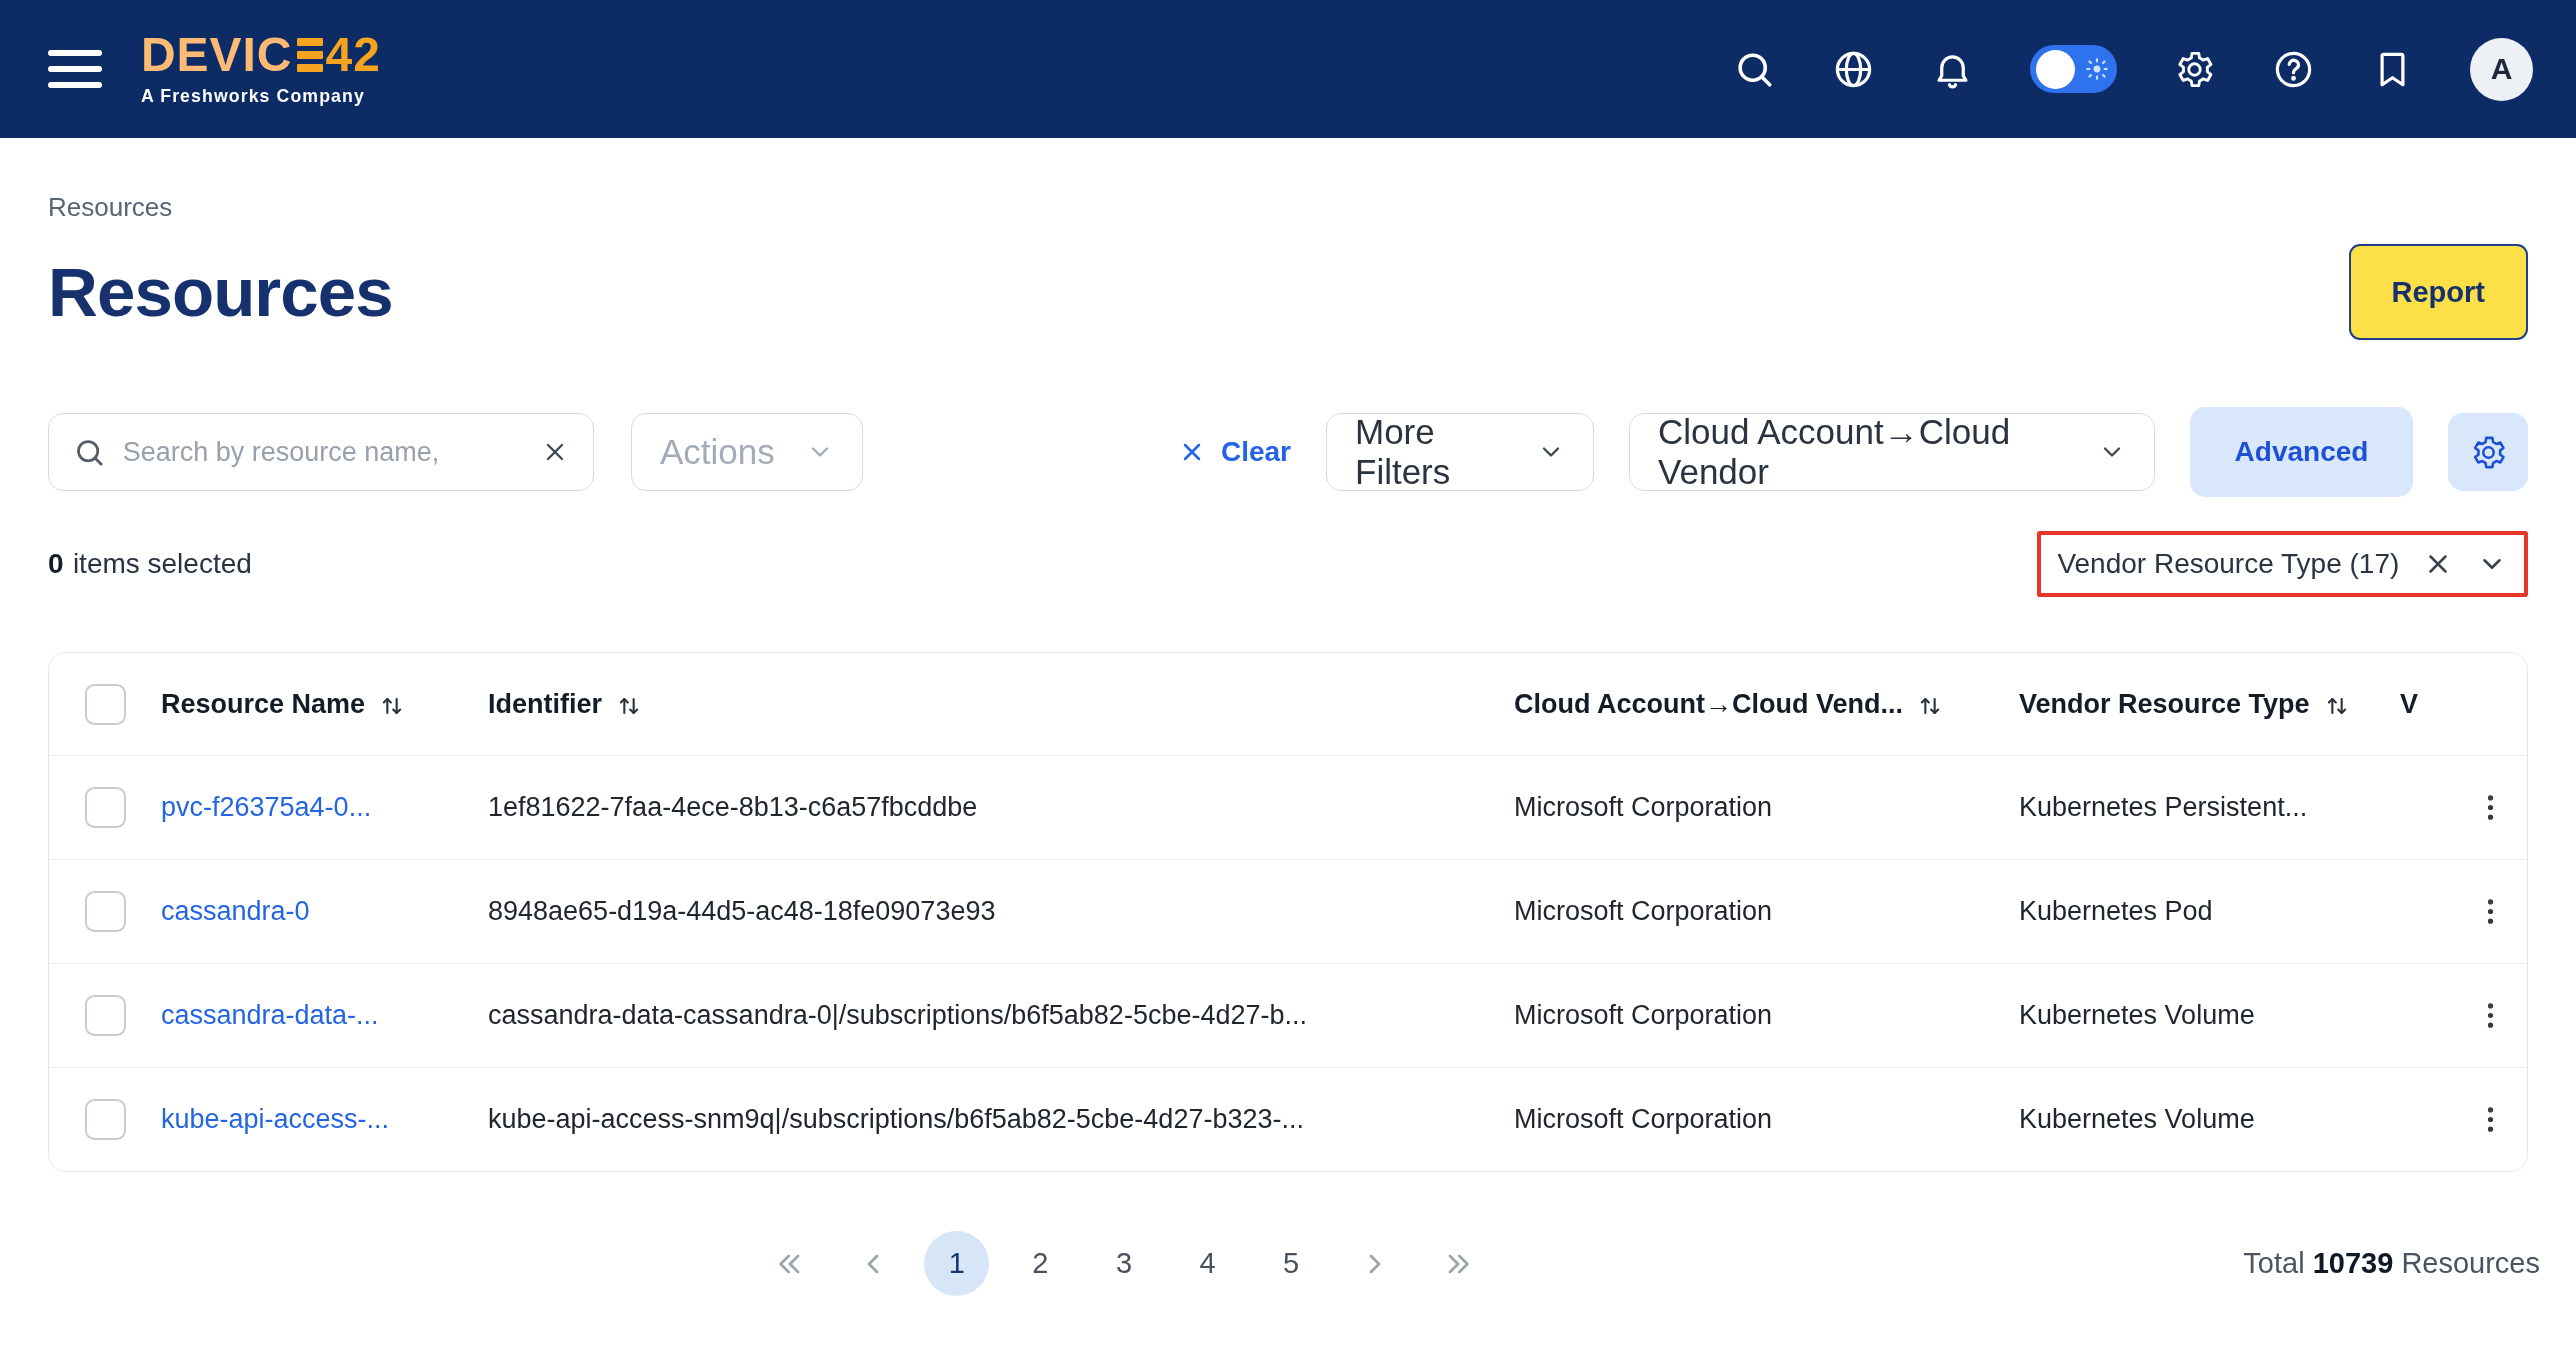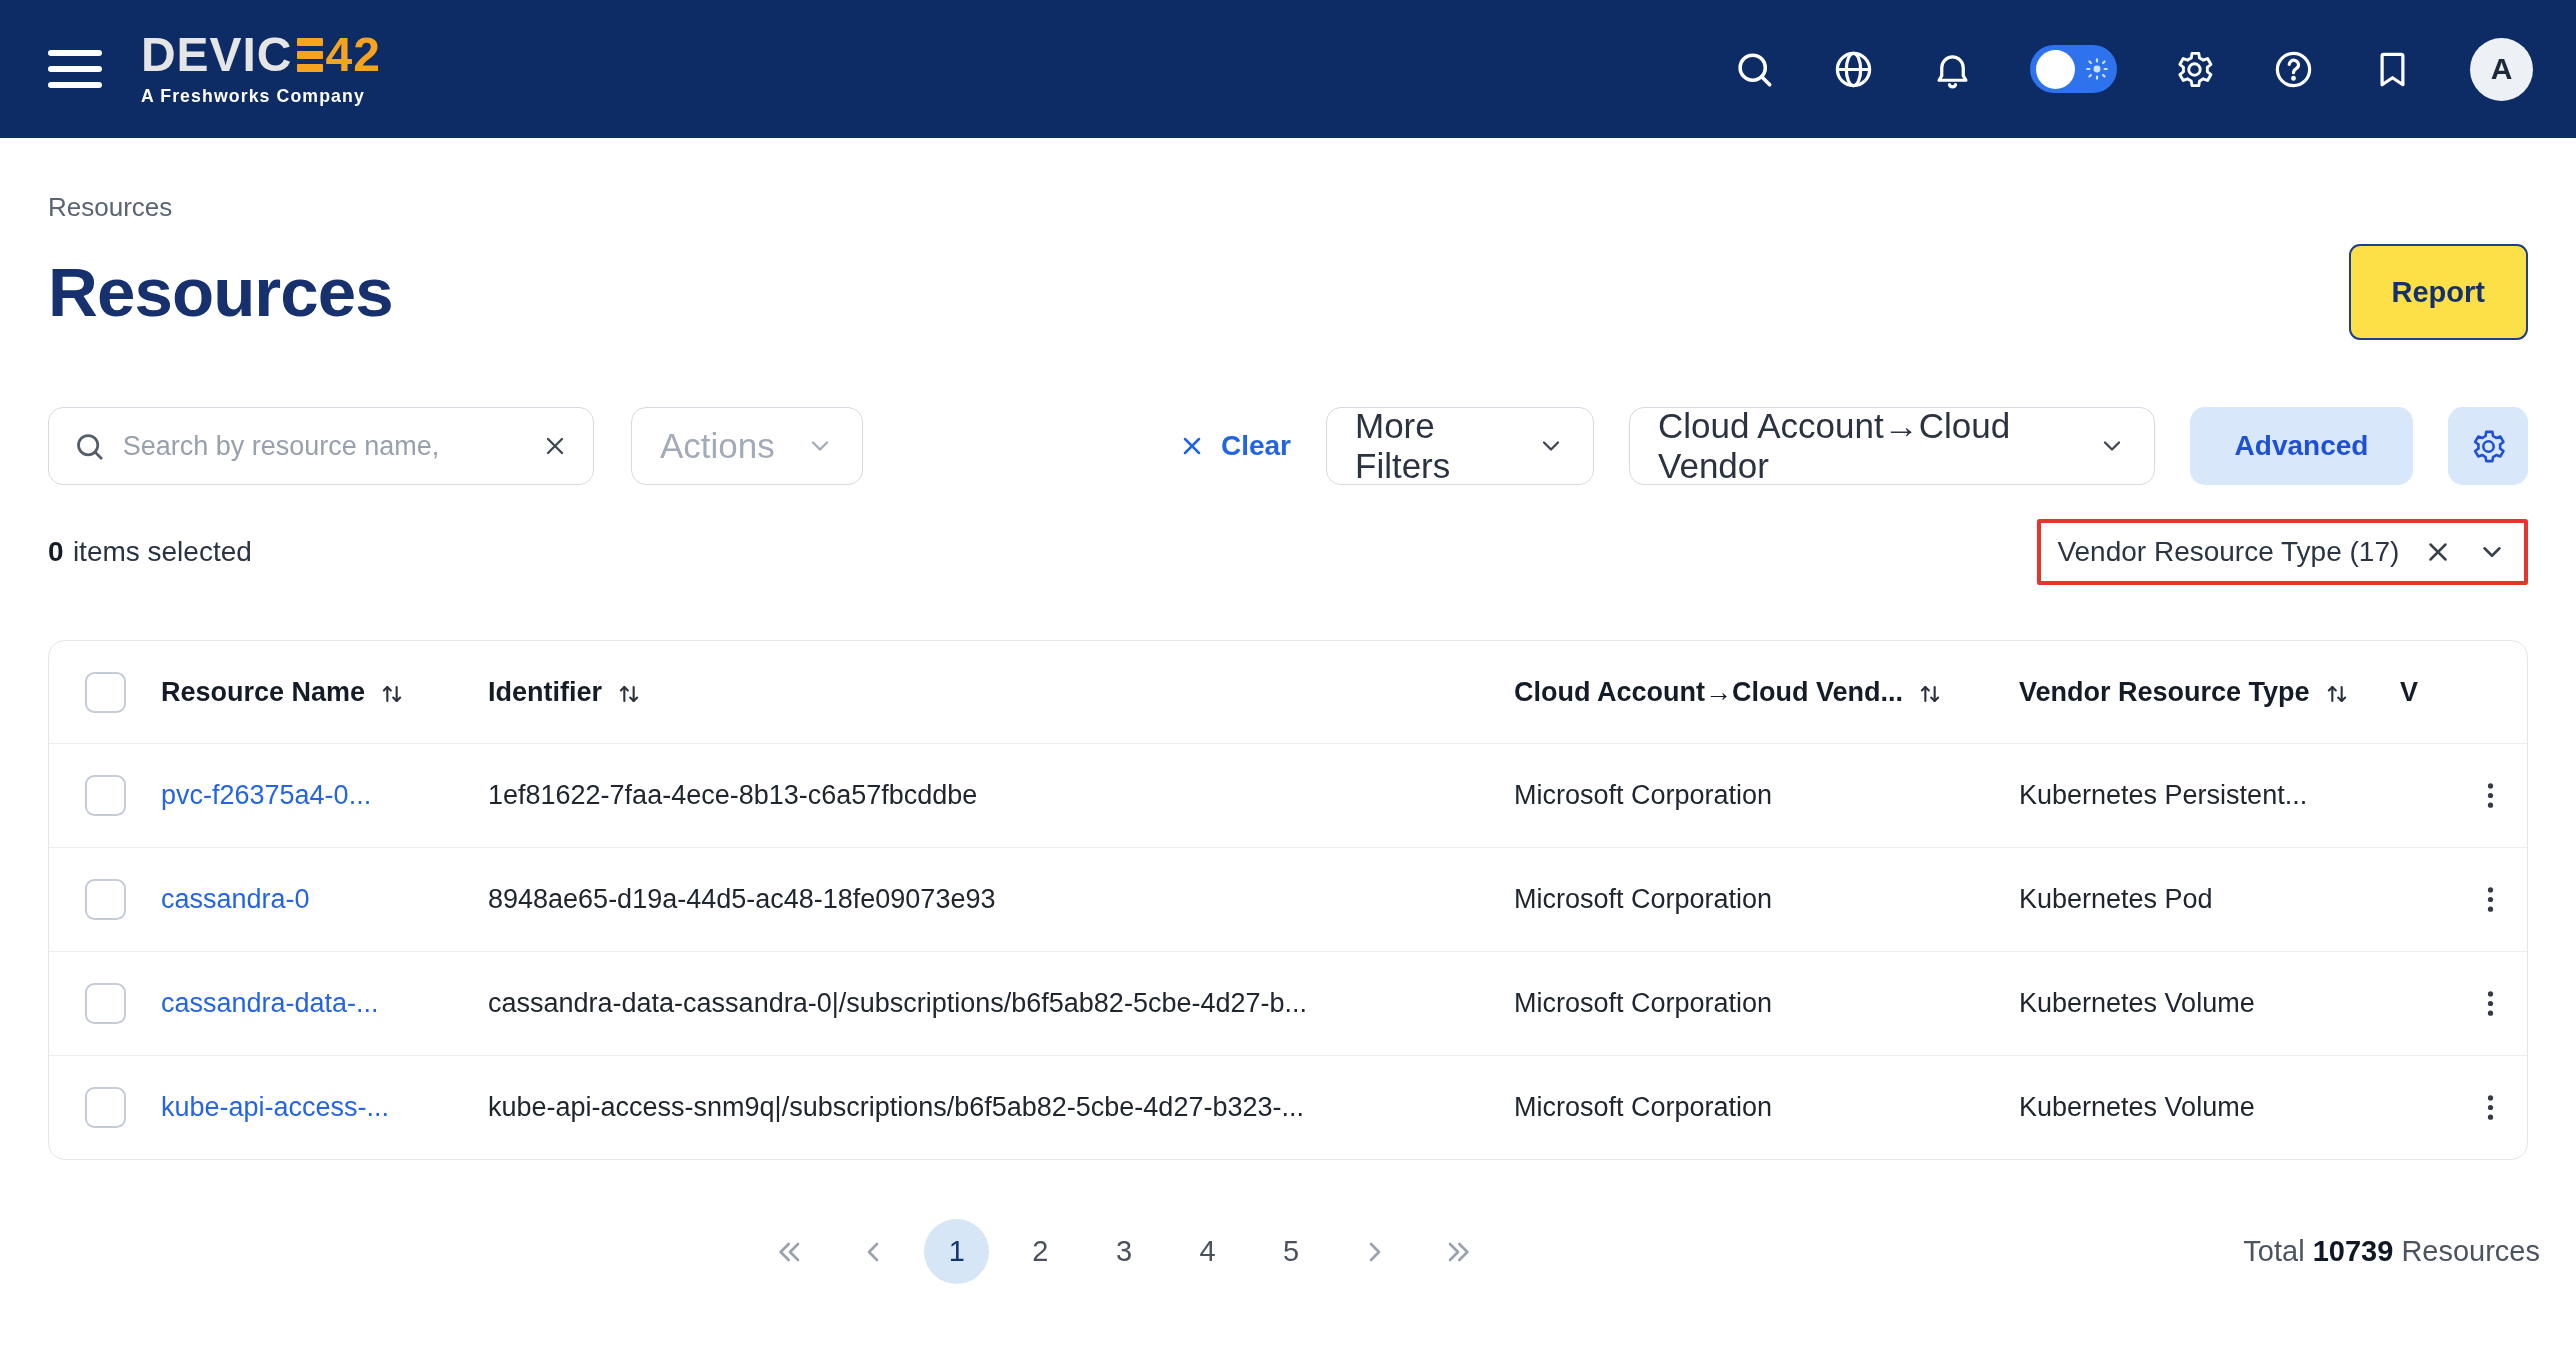--- a/index.html
+++ b/index.html
@@ -19,21 +19,21 @@
     display:flex; align-items:center;
     padding:0 43px 0 48px;
   }
   .hamburger {
     width:54px; background:none; border:none;
     display:flex; flex-direction:column; gap:9.3px;
   }
   .hamburger span { height:6.5px; background:#fff; border-radius:3.7px; }
   .logo { margin-left:39px; cursor:pointer; }
   .logo-line { display:flex; align-items:center; line-height:1; }
-  .logo-white { color:#e5e5e5; font-size:48px; font-weight:800; letter-spacing:0.9px; }
+  .logo-white { color:#fdba74; font-size:48px; font-weight:800; letter-spacing:0.9px; }
   .logo-e { display:inline-flex; flex-direction:column; gap:4.6px; margin:0 2.8px 0 4.6px; }
   .logo-e i { width:26px; height:8.4px; background:#F6A41F; border-radius:0.9px; }
   .logo-orange { color:#F6A41F; font-size:48px; font-weight:800; letter-spacing:0.9px; }
   .logo-tagline { color:#fff; font-size:17.7px; font-weight:600; letter-spacing:1.1px; margin-top:6.5px; }
   .nav-actions { margin-left:auto; display:flex; align-items:center; gap:56px; }
   .nav-icon { background:none; border:none; color:#fff; }
   .nav-icon svg { width:43px; height:43px; }
   .theme-toggle {
     width:87px; height:48px; border-radius:26px; background:#2E72EE;
     position:relative; display:flex; align-items:center; cursor:pointer;
@@ -74,21 +74,21 @@
     padding:0 28px; font-size:35px; color:#2B3340; cursor:pointer;
   }
   .dropdown .chev { color:#3E4754; } .dropdown .chev svg { width:28px; height:28px; }
   .dd-actions { width:232px; color:#A3ABB8; }
   .dd-actions .chev { color:#A3ABB8; }
   .filter-right { margin-left:auto; display:flex; align-items:center; gap:35px; }
   .clear-btn { display:flex; align-items:center; gap:15px; background:none; border:none; color:#2364E5; font-size:28px; font-weight:600; }
   .clear-btn svg { width:28px; height:28px; }
   .dd-cloud { width:526px; }
   .dd-more { width:268px; }
-  .advanced-btn { width:223px; height:78px; border:none; border-radius:15px; background:#D9E7FB; color:#1D50D5; font-size:28px; font-weight:700; }
+  .advanced-btn { width:223px; height:90px; border:none; border-radius:15px; background:#D9E7FB; color:#1D50D5; font-size:28px; font-weight:700; }
   .gear-btn { width:80px; height:78px; border:none; border-radius:15px; background:#D9E7FB; color:#1D50D5; display:flex; align-items:center; justify-content:center; }
   .gear-btn svg { width:39px; height:39px; }
 
   
   .selection-row { display:flex; align-items:center; margin:24px 48px 0; min-height:85px; }
   .selected-text { font-size:28px; color:#2A3342; }
   .selected-text .count { font-weight:800; color:#141C28; margin-right:9.3px; }
   .chip-annotation {
     margin-left:auto; border:4.6px solid #E8352B; border-radius:2.8px;
     padding:13px 16.7px; display:flex; align-items:center;

